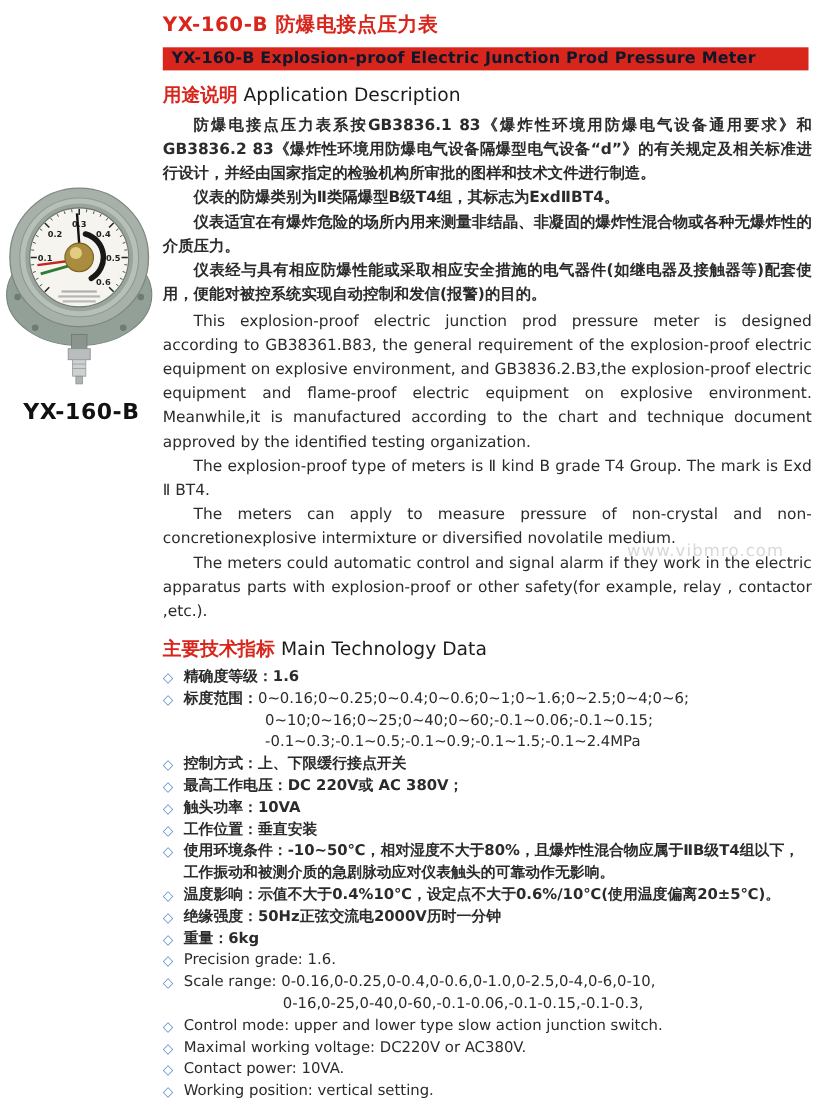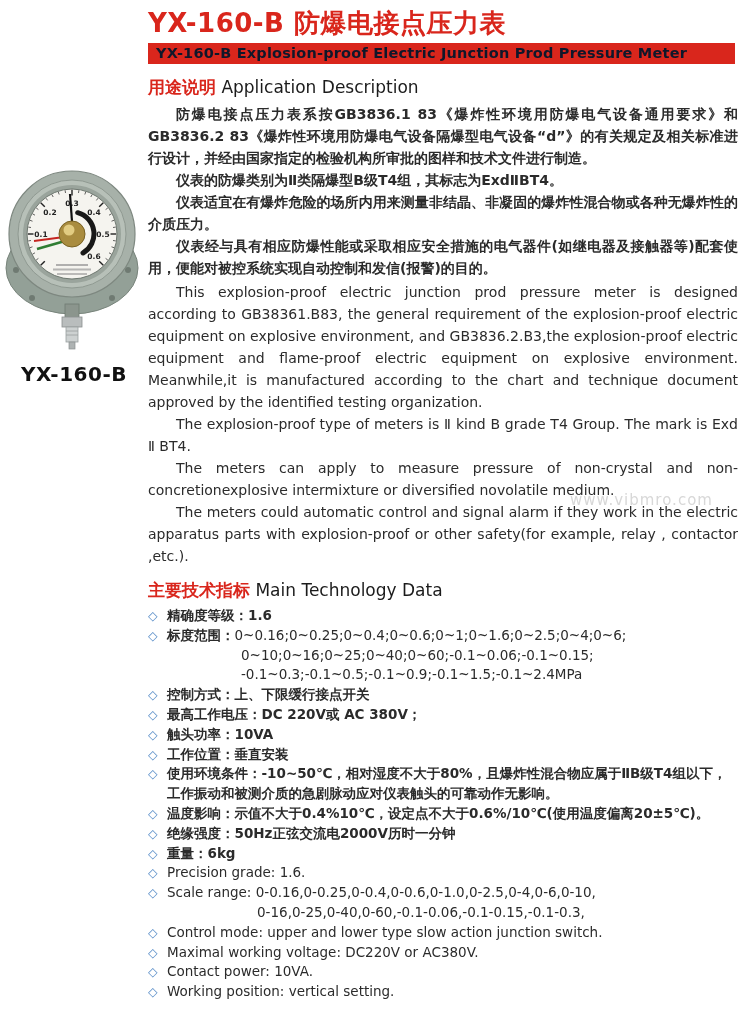--- a/index.html
+++ b/index.html
@@ -3,21 +3,21 @@
 <meta charset="utf-8">
 <style>
   :root { --accent:#d9261c; --bullet:#5b8fc9; --text:#2b2b2b; }
   * { box-sizing:border-box; }
   html,body { margin:0; padding:0; }
   body { width:750px; height:1012px; background:#fff; overflow:hidden;
          font-family:"DejaVu Sans","Liberation Sans",sans-serif; color:var(--text); }
   .page { position:relative; width:750px; height:1012px; }
 
   header { padding:8px 15px 0 148px; }
-  h1 { margin:0 0 5px 0; font-size:26px; line-height:30px; font-weight:bold; color:var(--accent); letter-spacing:0.5px; }
+  h1 { margin:0 0 5px 0; font-size:18px; line-height:30px; font-weight:bold; color:var(--accent); letter-spacing:0.5px; }
   .banner { background:var(--accent); color:#0f172a; font-weight:bold; font-size:14.5px;
             height:21px; line-height:21px; padding-left:8px; letter-spacing:0.2px; }
 
   main { margin:6px 12px 0 148px; }
   h2 { margin:12px 0 5px 0; font-size:17px; line-height:22px; font-weight:normal; color:#1b1b1b; }
   h2 .cn { color:var(--accent); font-weight:bold; }
 
   .para { margin:0; font-size:14px; line-height:22px; text-indent:2em; text-align:justify; }
   .para.cn { font-weight:bold; }
   .para-group { margin-bottom:2px; }

